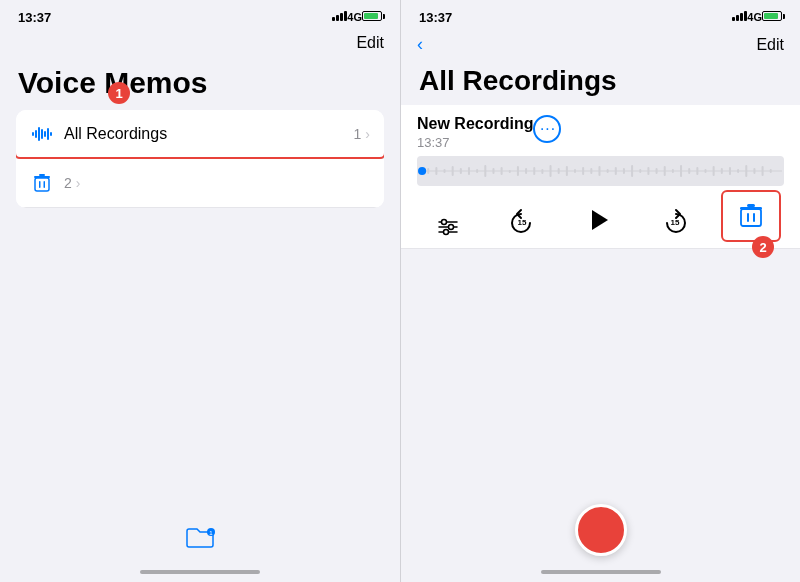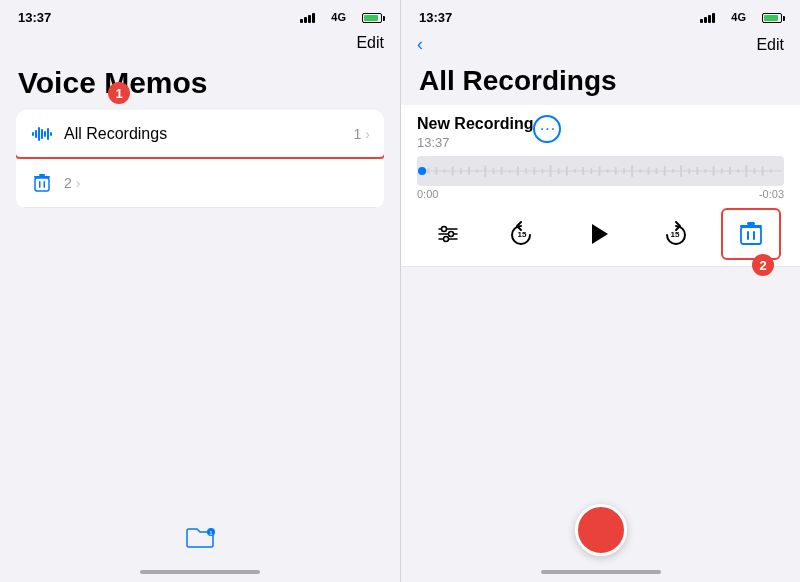--- a/index.html
+++ b/index.html
@@ -32,22 +32,22 @@
       justify-content: space-between;
       align-items: center;
       padding: 8px 18px 4px;
       font-size: 13px;
       font-weight: 600;
       color: #000;
       height: 30px;
     }
     .status-right {
       display: flex;
-      align-items: flex-end;
-      gap: 16px;
+      align-items: flex-start;
+      gap: 0;
       font-size: 11px;
     }
     .signal-bars {
       display: flex;
       align-items: flex-end;
       gap: 1px;
       height: 10px;
     }
     .signal-bar {
       width: 3px;
@@ -292,21 +292,21 @@
       padding: 8px 10px 10px;
       background: #fff;
     }
     .ctrl-btn {
       width: 40px;
       height: 40px;
       background: none;
       border: none;
       cursor: pointer;
       display: flex;
-      align-items: center;
+      align-items: flex-end;
       justify-content: center;
       color: #000;
       font-size: 20px;
       position: relative;
     }
     .ctrl-btn-rewind, .ctrl-btn-forward {
       font-size: 18px;
     }
     .play-btn {
       width: 44px;
@@ -523,24 +523,20 @@
         <rect x="306" y="11" width="2" height="8" rx="1" fill="#d1d1d6"></rect>
         <rect x="314" y="13" width="2" height="4" rx="1" fill="#d1d1d6"></rect>
         <rect x="322" y="9" width="2" height="12" rx="1" fill="#d1d1d6"></rect>
         <rect x="330" y="12" width="2" height="6" rx="1" fill="#d1d1d6"></rect>
         <rect x="338" y="10" width="2" height="10" rx="1" fill="#d1d1d6"></rect>
         <rect x="346" y="13" width="2" height="4" rx="1" fill="#d1d1d6"></rect>
 
         <circle cx="5" cy="15" r="4" fill="#007aff"></circle>
       </svg>
     </div>
-    <div class="waveform-times">
-      <span>0:00</span>
-      <span>-0:03</span>
-    </div>
   </div>
 
   <div class="playback-controls" style="background:#fff;border-bottom:1px solid #e5e5ea;position:relative;">
 
     <button class="ctrl-btn">
       <svg width="22" height="18" viewBox="0 0 22 18" fill="none">
         <line x1="2" y1="4" x2="20" y2="4" stroke="#000" stroke-width="1.5" stroke-linecap="round"></line>
         <line x1="2" y1="9" x2="20" y2="9" stroke="#000" stroke-width="1.5" stroke-linecap="round"></line>
         <line x1="2" y1="14" x2="20" y2="14" stroke="#000" stroke-width="1.5" stroke-linecap="round"></line>
         <circle cx="7" cy="4" r="2.5" fill="#fff" stroke="#000" stroke-width="1.5"></circle>

